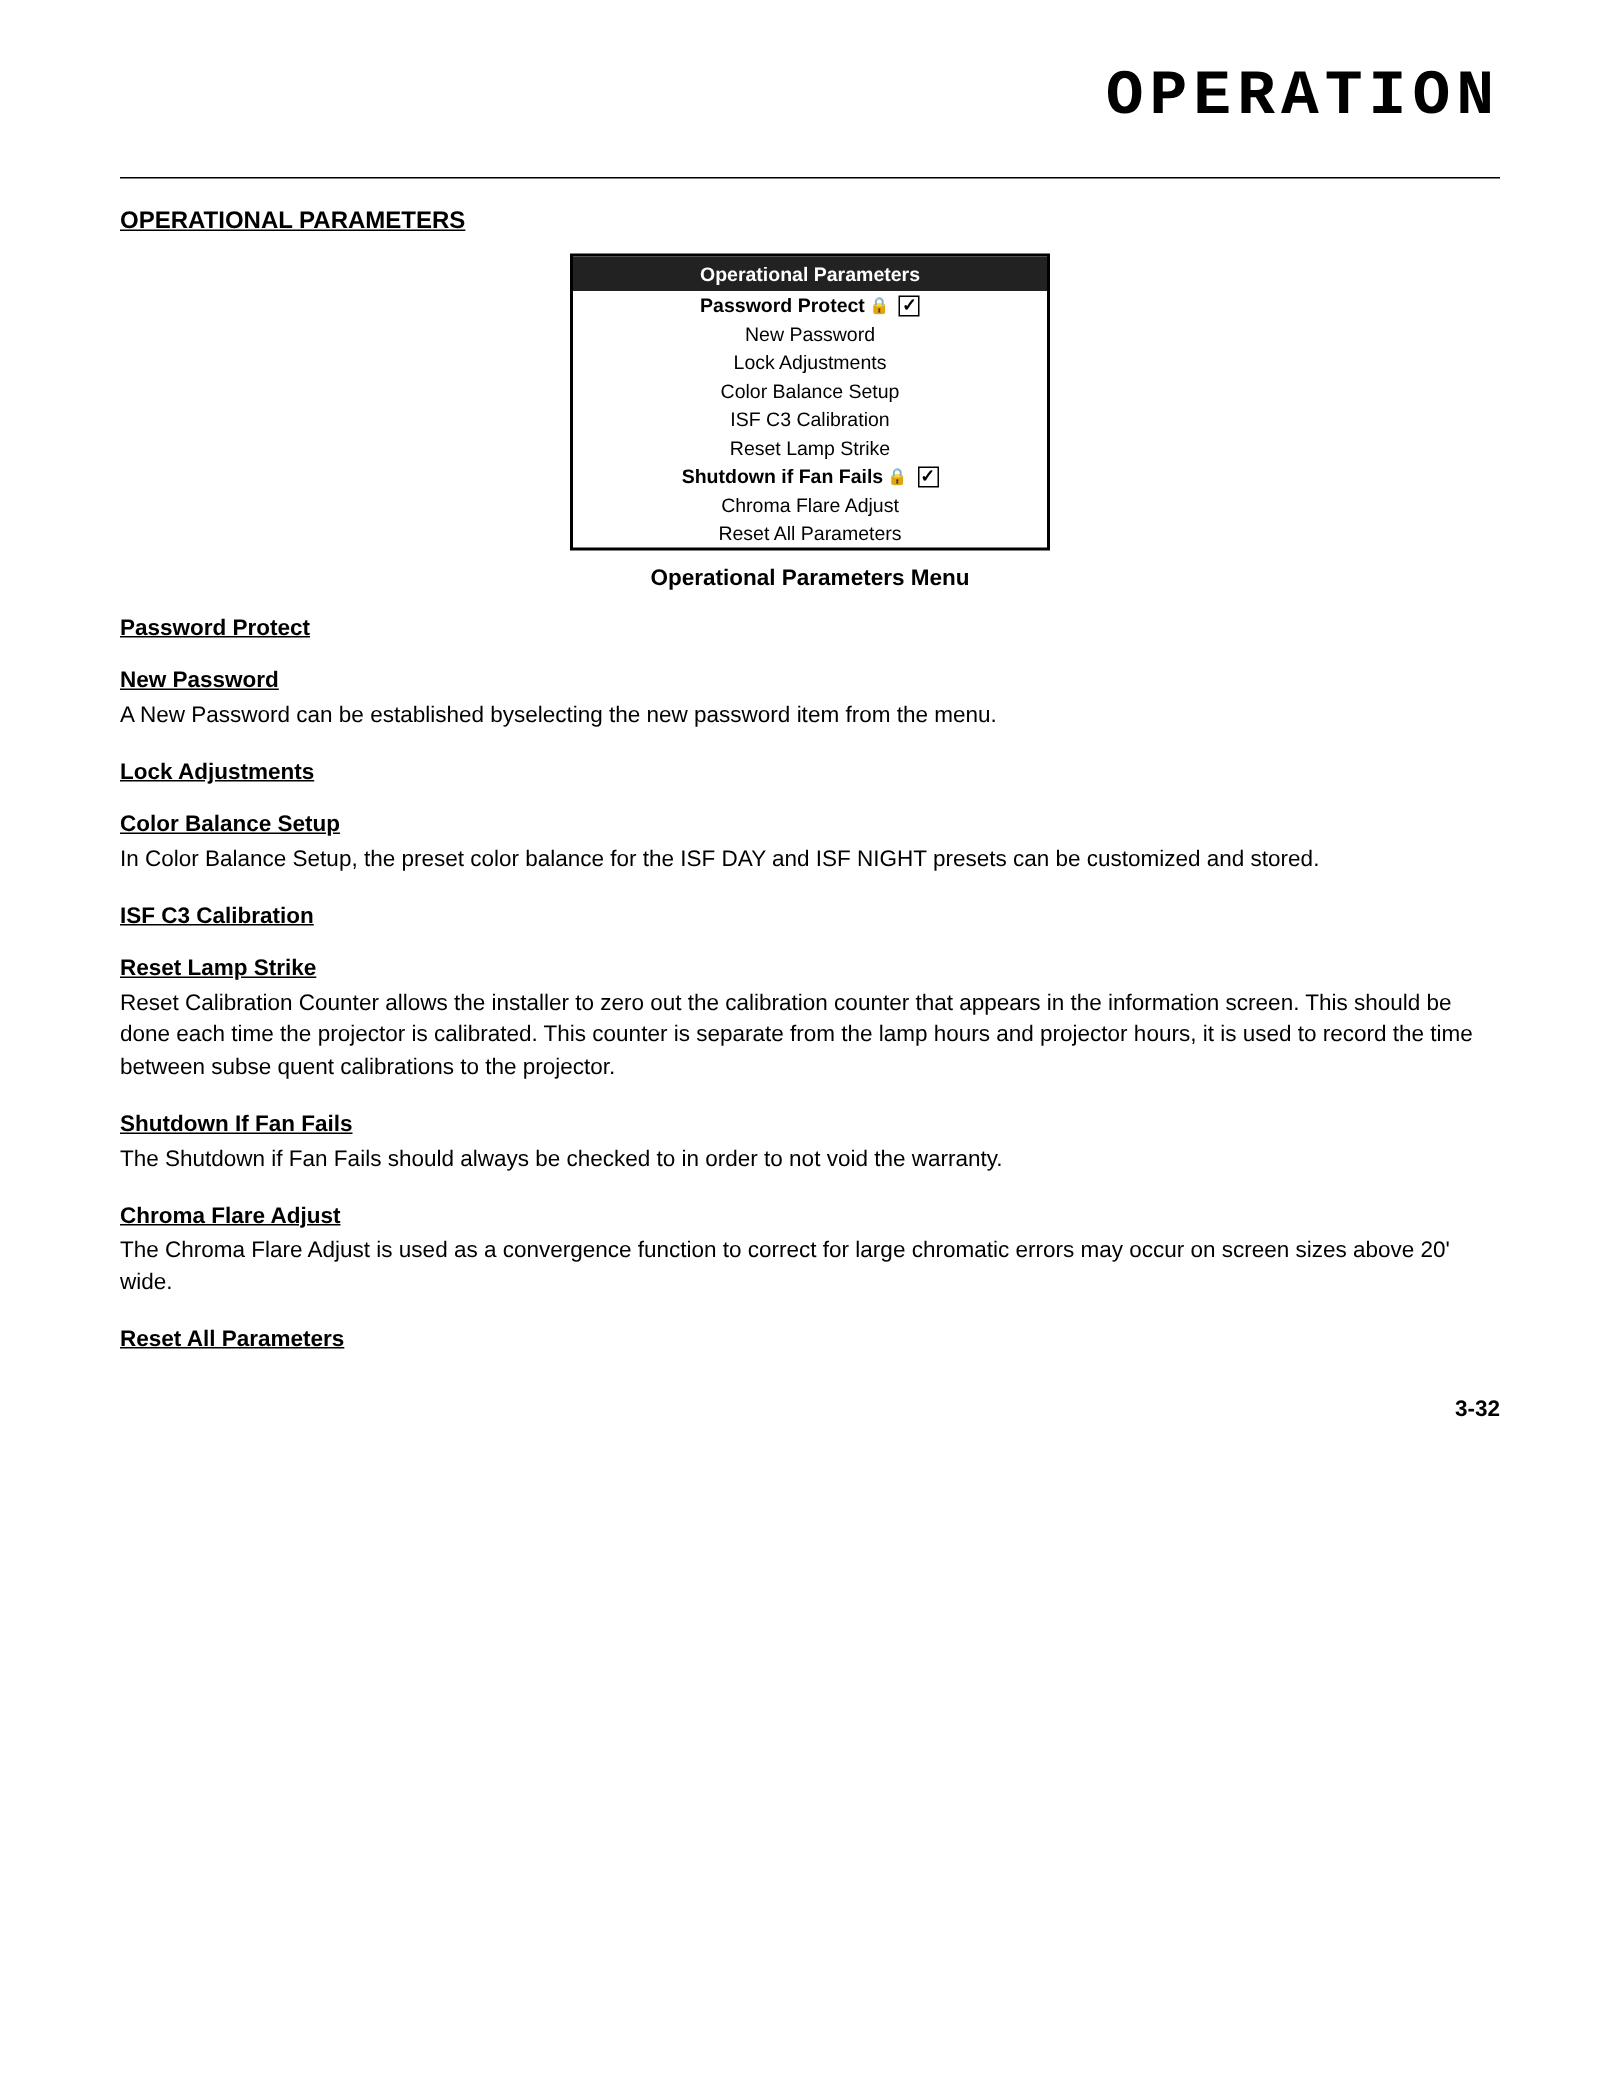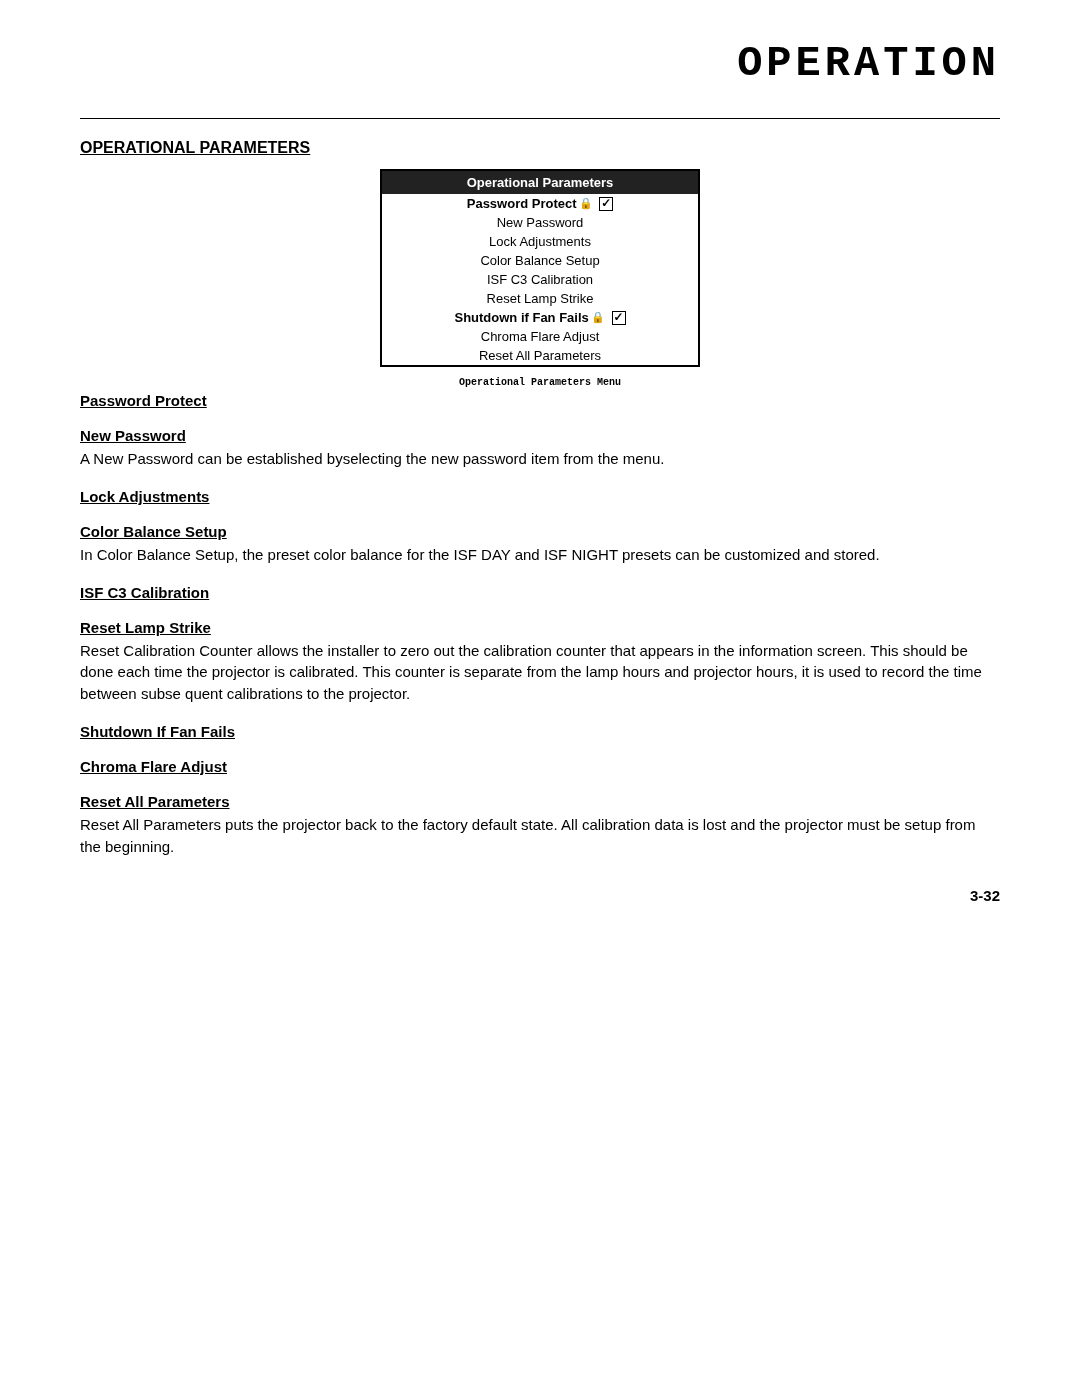--- a/index.html
+++ b/index.html
@@ -89,23 +89,22 @@
       position: absolute;
       top: -2px;
       left: 1px;
       font-size: 12px;
       color: #000;
     }
 
     .menu-caption {
       text-align: center;
       font-weight: bold;
-      font-size: 10px;
-      margin-bottom: 4px;
-      font-family: Liberation Mono, monospace;
+      font-size: 15px;
+      margin-bottom: 16px;
     }
 
     .section {
       margin-bottom: 18px;
     }
 
     .section-heading {
       font-weight: bold;
       text-decoration: underline;
       font-size: 15px;
@@ -194,26 +193,27 @@
     <div class="section-heading">ISF C3 Calibration</div>
   </div>
 
   <div class="section">
     <div class="section-heading">Reset Lamp Strike</div>
     <div class="section-body">Reset Calibration Counter allows the installer to zero out the calibration counter that appears in the information screen. This should be done each time the projector is calibrated. This counter is separate from the lamp hours and projector hours, it is used to record the time between subse quent calibrations to the projector.</div>
   </div>
 
   <div class="section">
     <div class="section-heading">Shutdown If Fan Fails</div>
+    <div class="section-body">The Shutdown if Fan Fails should always be checked to in order to not void the warranty.</div>
   </div>
 
   <div class="section">
     <div class="section-heading">Chroma Flare Adjust</div>
+    <div class="section-body">The Chroma Flare Adjust is used as a convergence function to correct for large chromatic errors may occur on screen sizes above 20' wide.</div>
   </div>
 
   <div class="section">
     <div class="section-heading">Reset All Parameters</div>
-    <div class="section-body">Reset All Parameters puts the projector back to the factory default state.  All calibration data is lost and the projector must be setup from the beginning.</div>
   </div>
 
 </div>
 
 <div class="page-number">3-32</div>
 
 </body></html>

